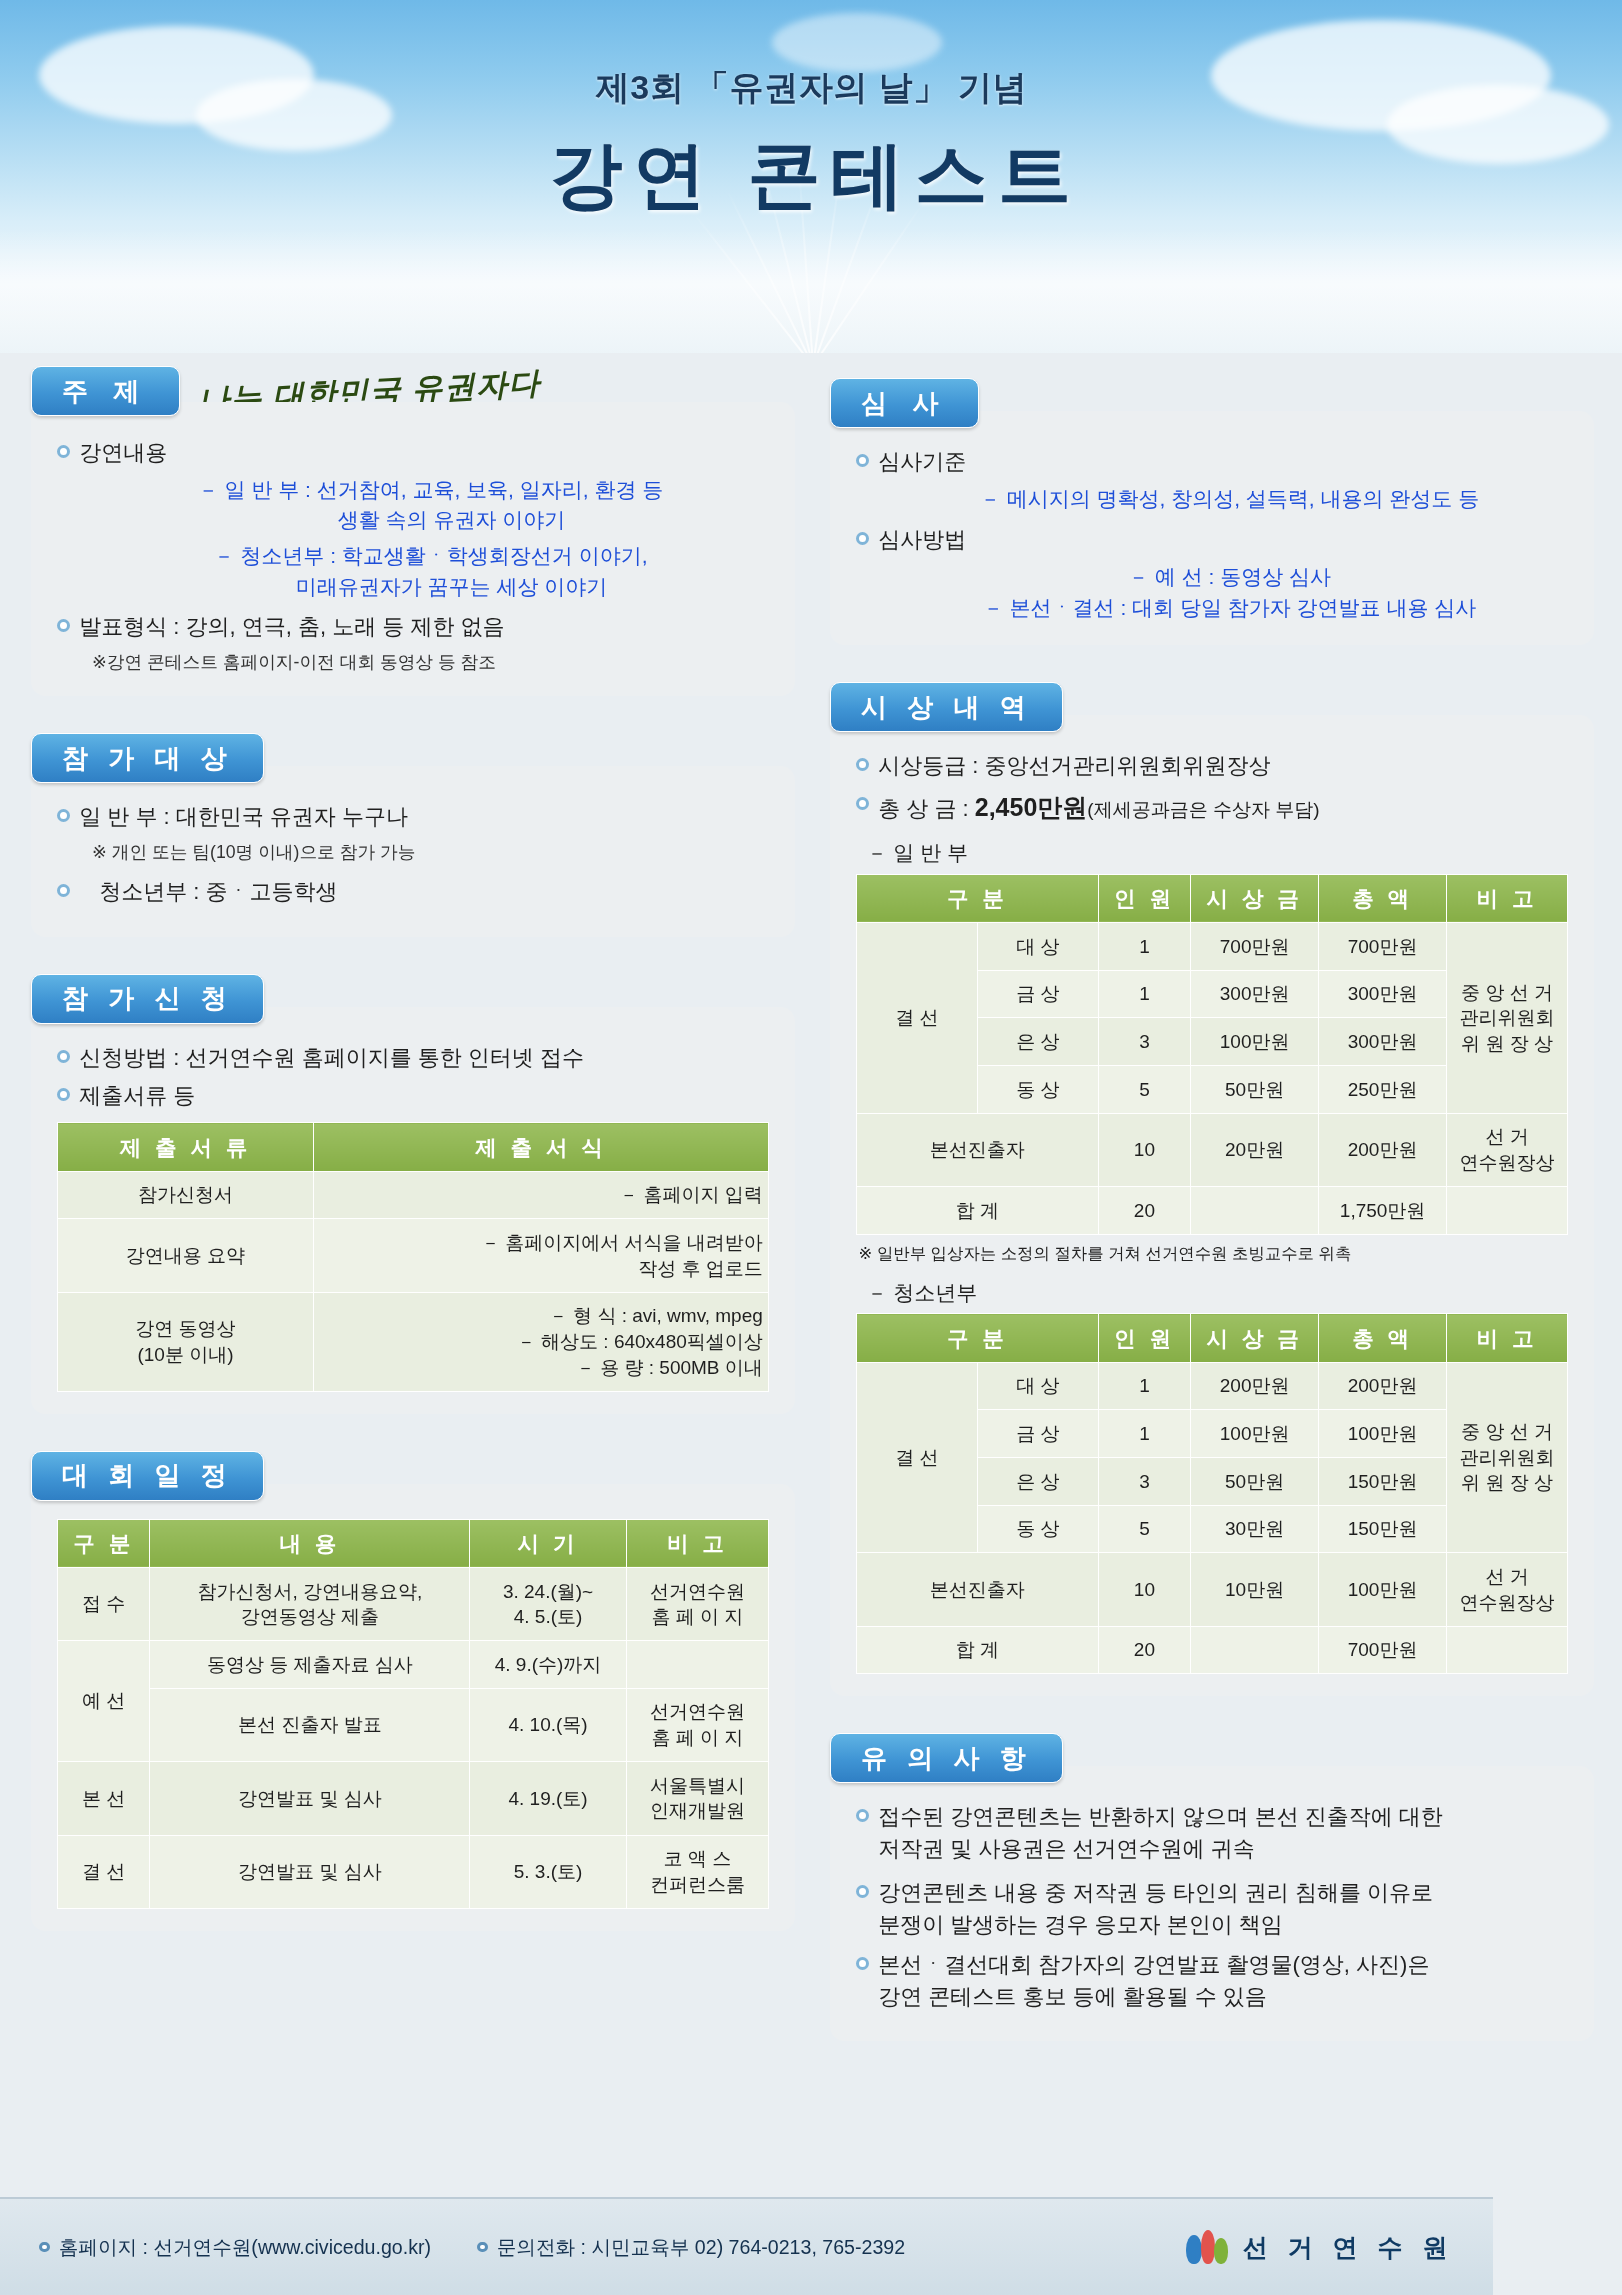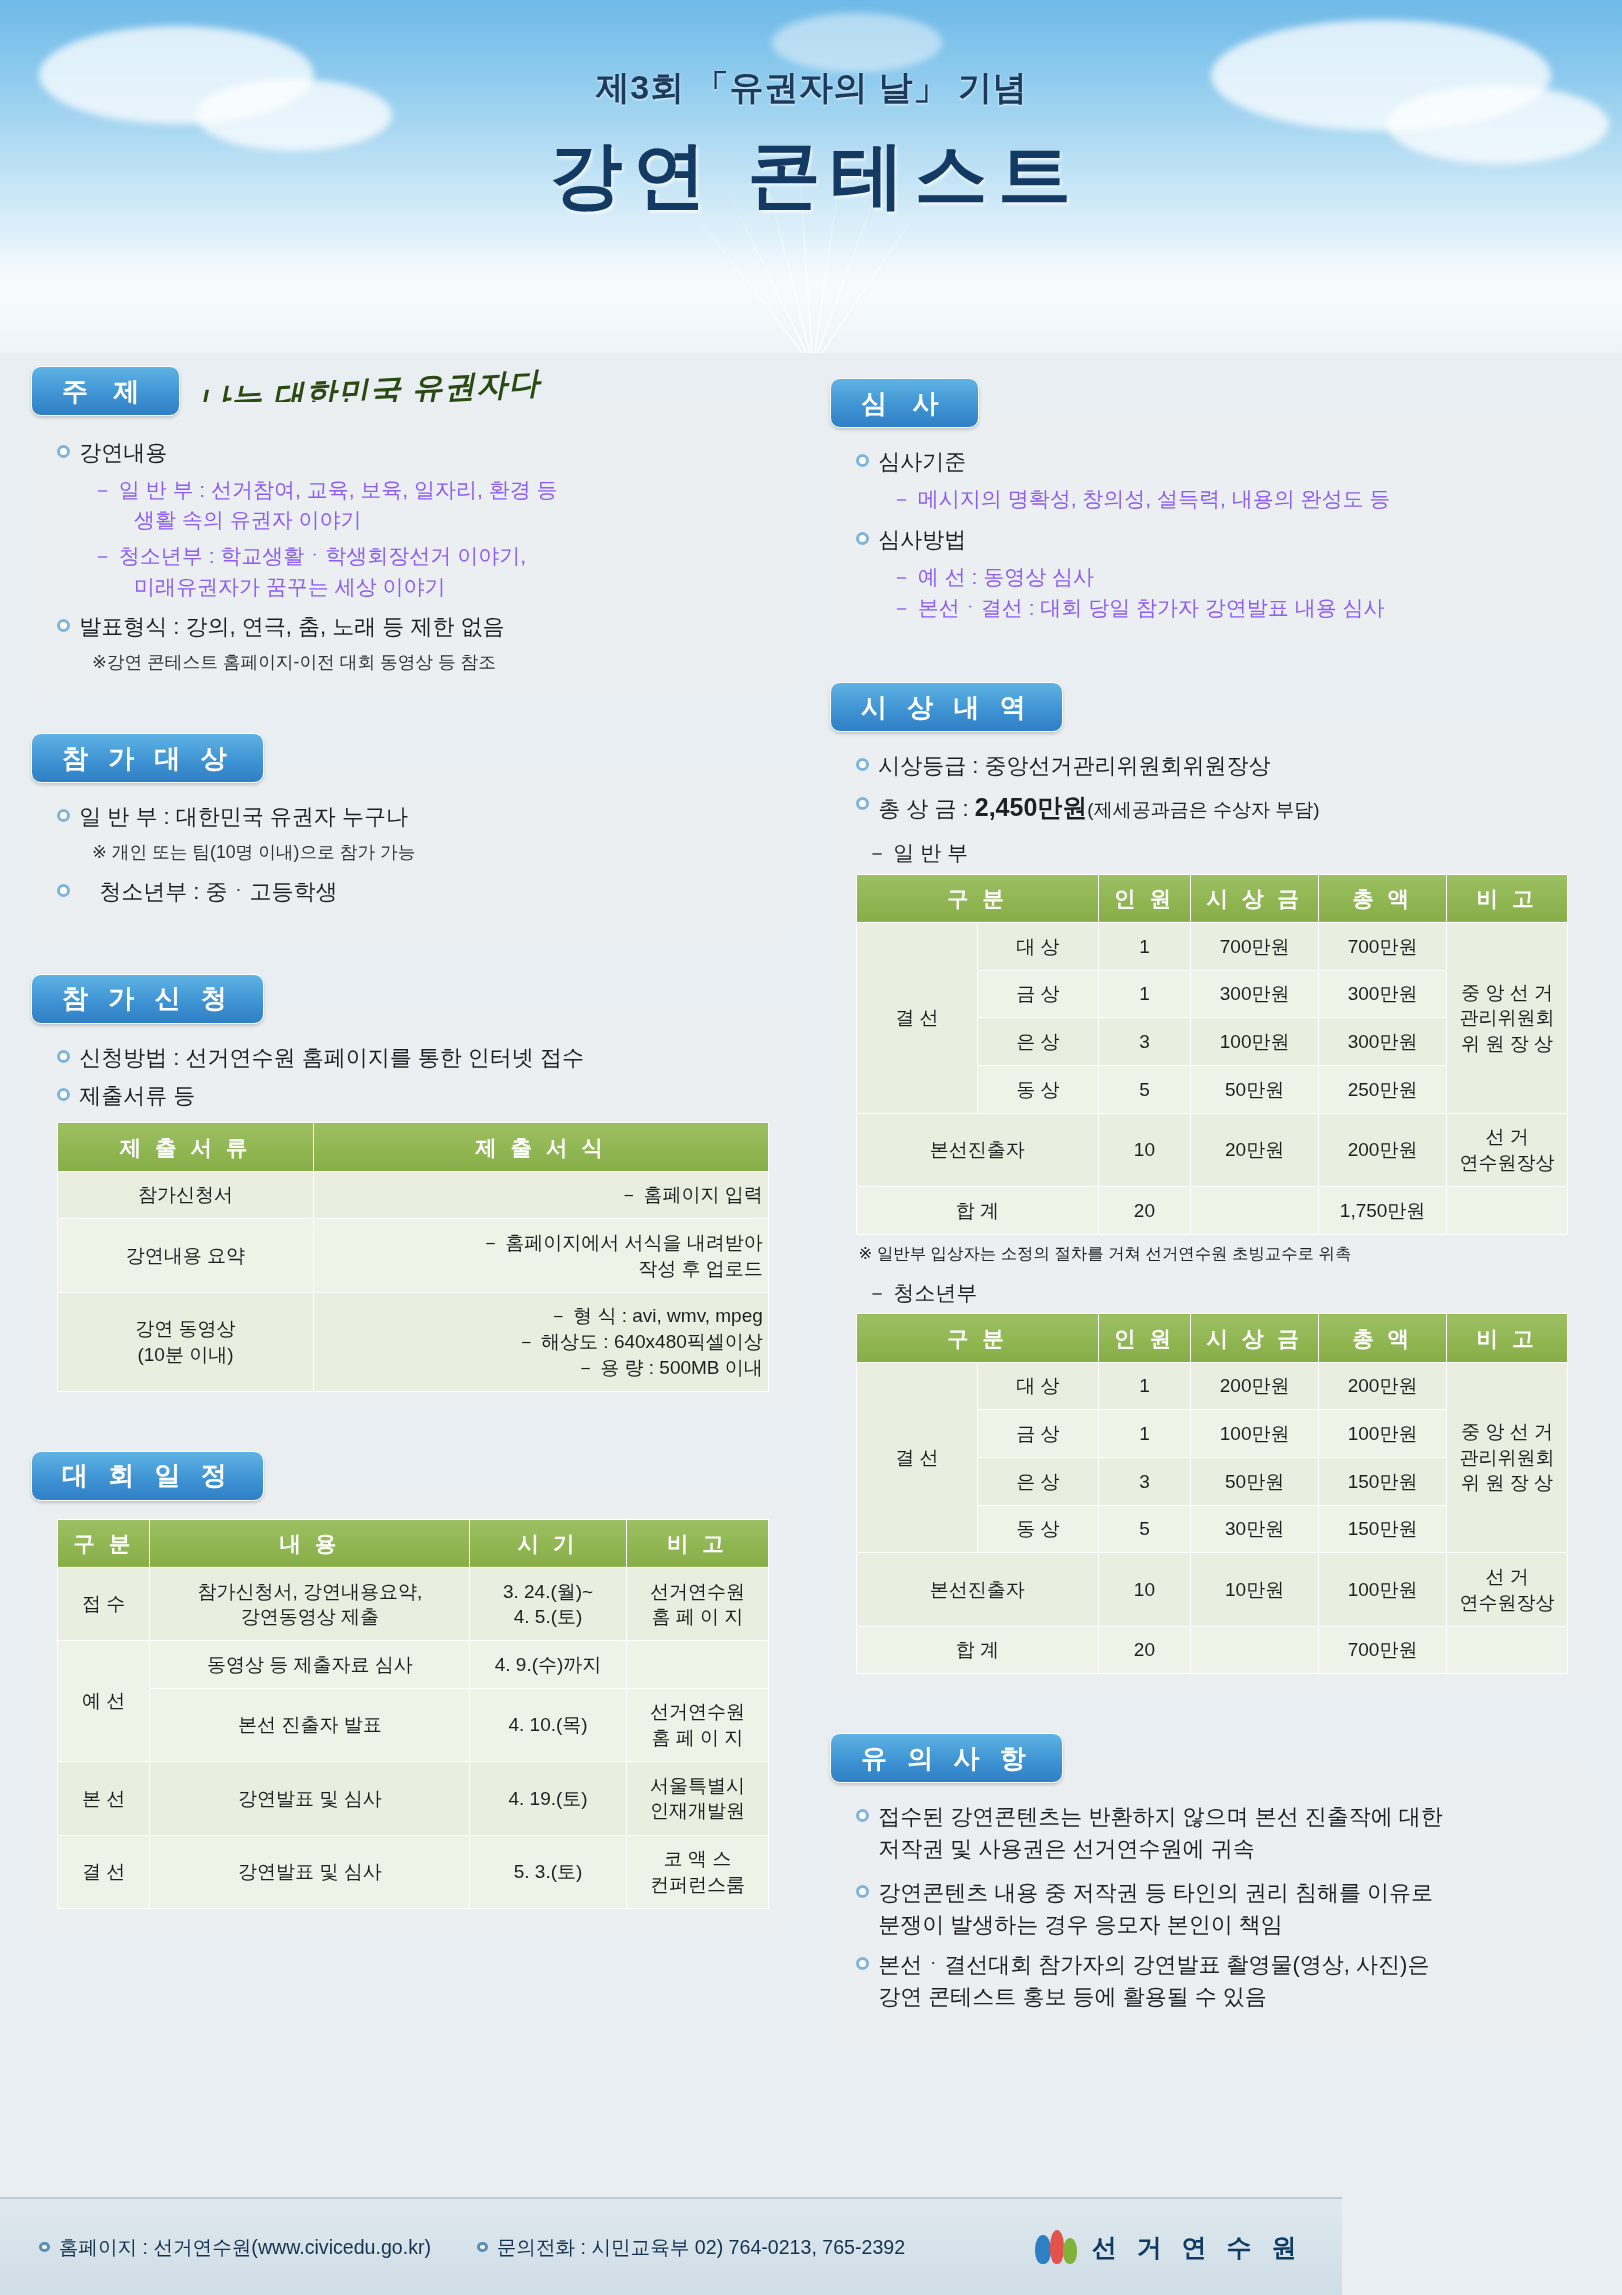--- a/index.html
+++ b/index.html
@@ -77,21 +77,21 @@
     position: relative; z-index: 2;
   }
 
   .bullet-row { display:flex; align-items:flex-start; margin-bottom: 6.5px; }
   .bul {
     width: 13px; height: 13px; border-radius:50%;
     border: 3.3px solid #7fb4d8; background:#ffffff;
     margin-right: 9.2px; margin-top: 7.9px; flex: 0 0 auto;
   }
   .txt { font-size: 22px; color:#1f1f1f; line-height: 1.45; }
-  .sub { font-size: 21px; color:#8b5cf6; line-height:1.45; margin-left: 35px; }
+  .sub { font-size: 21px; color:#1d4ed8; line-height:1.45; margin-left: 35px; text-align: center; }
   .note { font-size: 17.7px; color:#333; margin-left: 35px; line-height:1.4; }
 
   .hand {
     display:inline-block;
     font-size: 31px; font-weight: 800; color:#2b4a12;
     font-style: italic;
     margin-left: 15.7px;
     transform: rotate(-3deg);
     letter-spacing: 1.3px;
     position: relative; top: 2.6px;
@@ -111,21 +111,21 @@
   .tbl-green td.alt { background: #eef2e7; }
   .tbl-green td.left { text-align:right; padding-left: 14.4px; }
 
   .money { font-weight: 700; }
 
   .small-note { font-size: 16.4px; color:#222; margin: 7.9px 0 3.9px 2.6px; }
   .group-label { font-size: 21px; color:#1f1f1f; margin: 14.4px 0 6.5px 10.5px; }
 
   
   .footer {
-    position:absolute; left:0; bottom:0; width:1342px; height: 98px;
+    position:absolute; left:0; bottom:0; width:1493px; height: 98px;
     background: linear-gradient(180deg,#dfe8ee 0%, #cfdde6 100%);
     border-top: 2px solid #bccbd6;
   }
   .footer-inner { display:flex; align-items:center; height:100%; padding: 0 39px; }
   .f-item { display:flex; align-items:center; font-size: 19.6px; color:#14314f; margin-right: 46px; }
   .f-bul { width:10.5px;height:10.5px;border-radius:50%;border:3.3px solid #5a8fb8;background:#fff;margin-right:9.2px; }
   .f-logo { margin-left:auto; display:flex; align-items:center; }
   .f-logo-text { font-size: 25px; font-weight:700; color:#0f3a63; letter-spacing: 6.5px; }
   .f-logo-mark { width:46px; height:37px; margin-right:11.8px; position:relative; }
   .f-logo-mark i { position:absolute; display:block; border-radius:50% 50% 45% 45%; }

